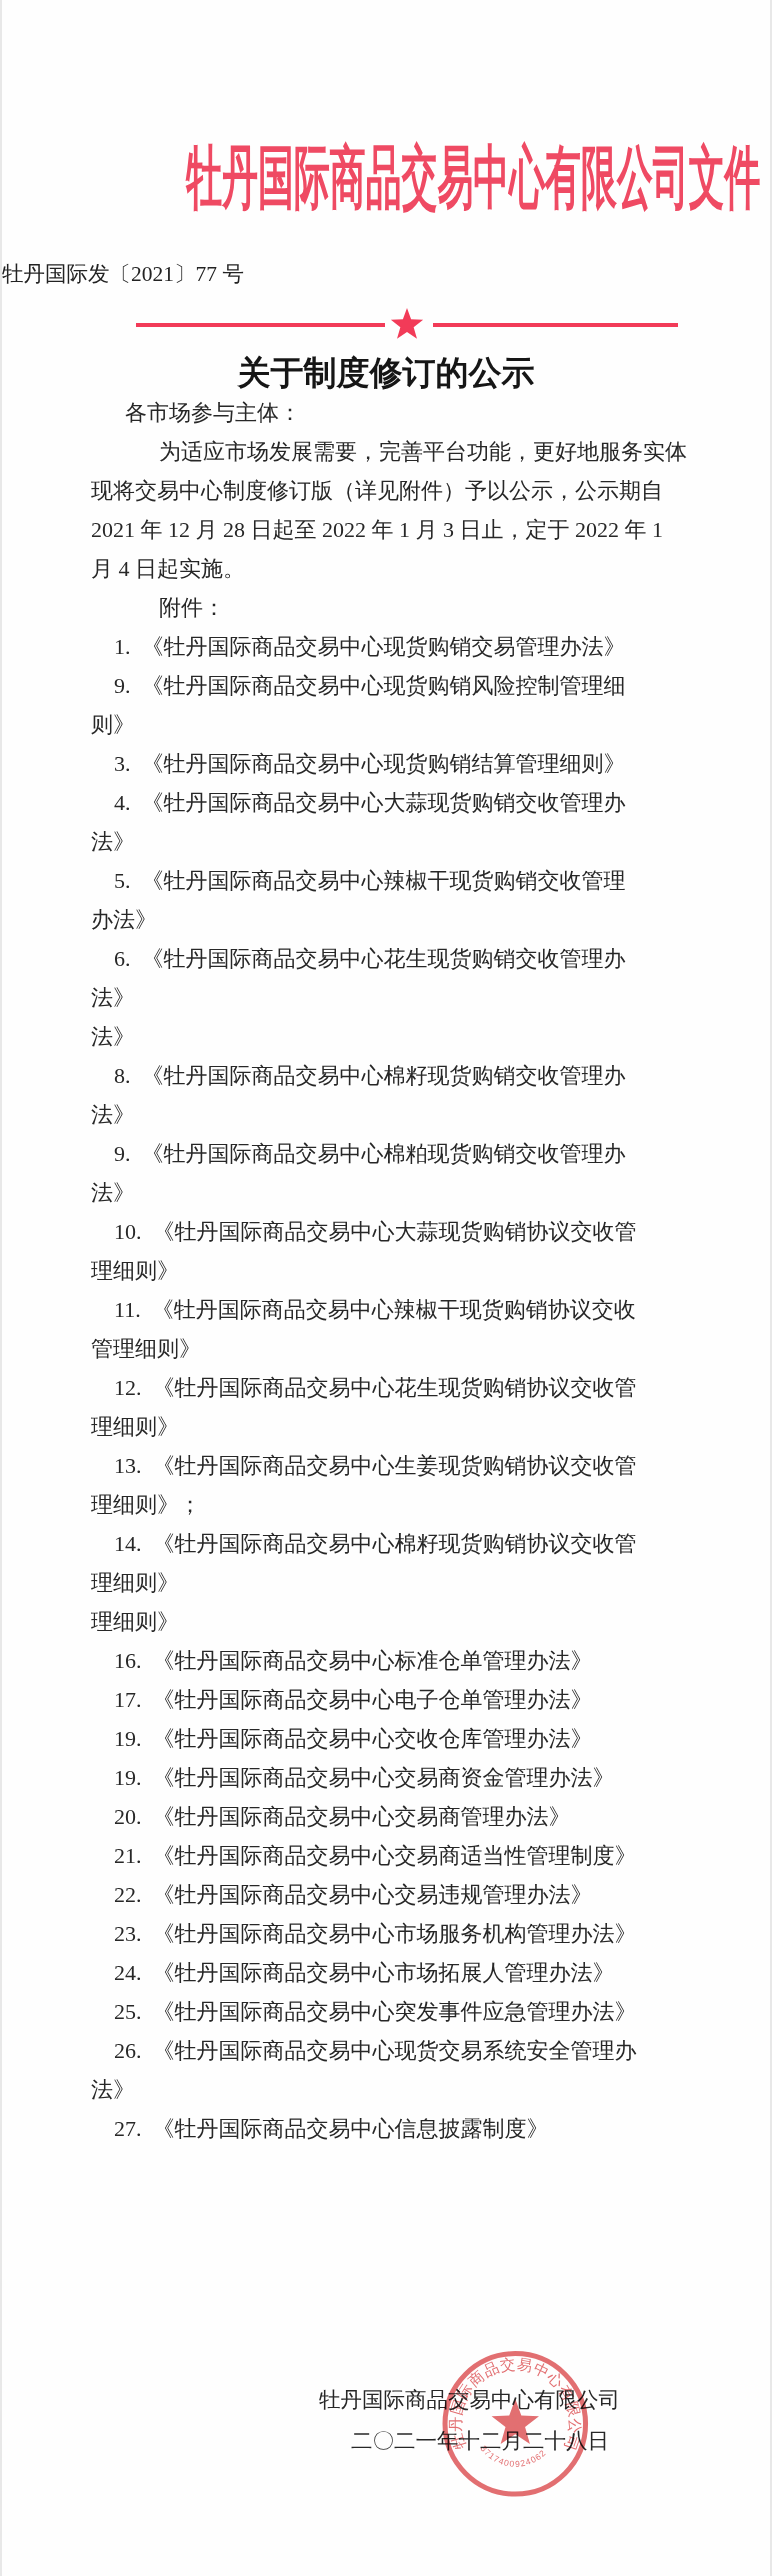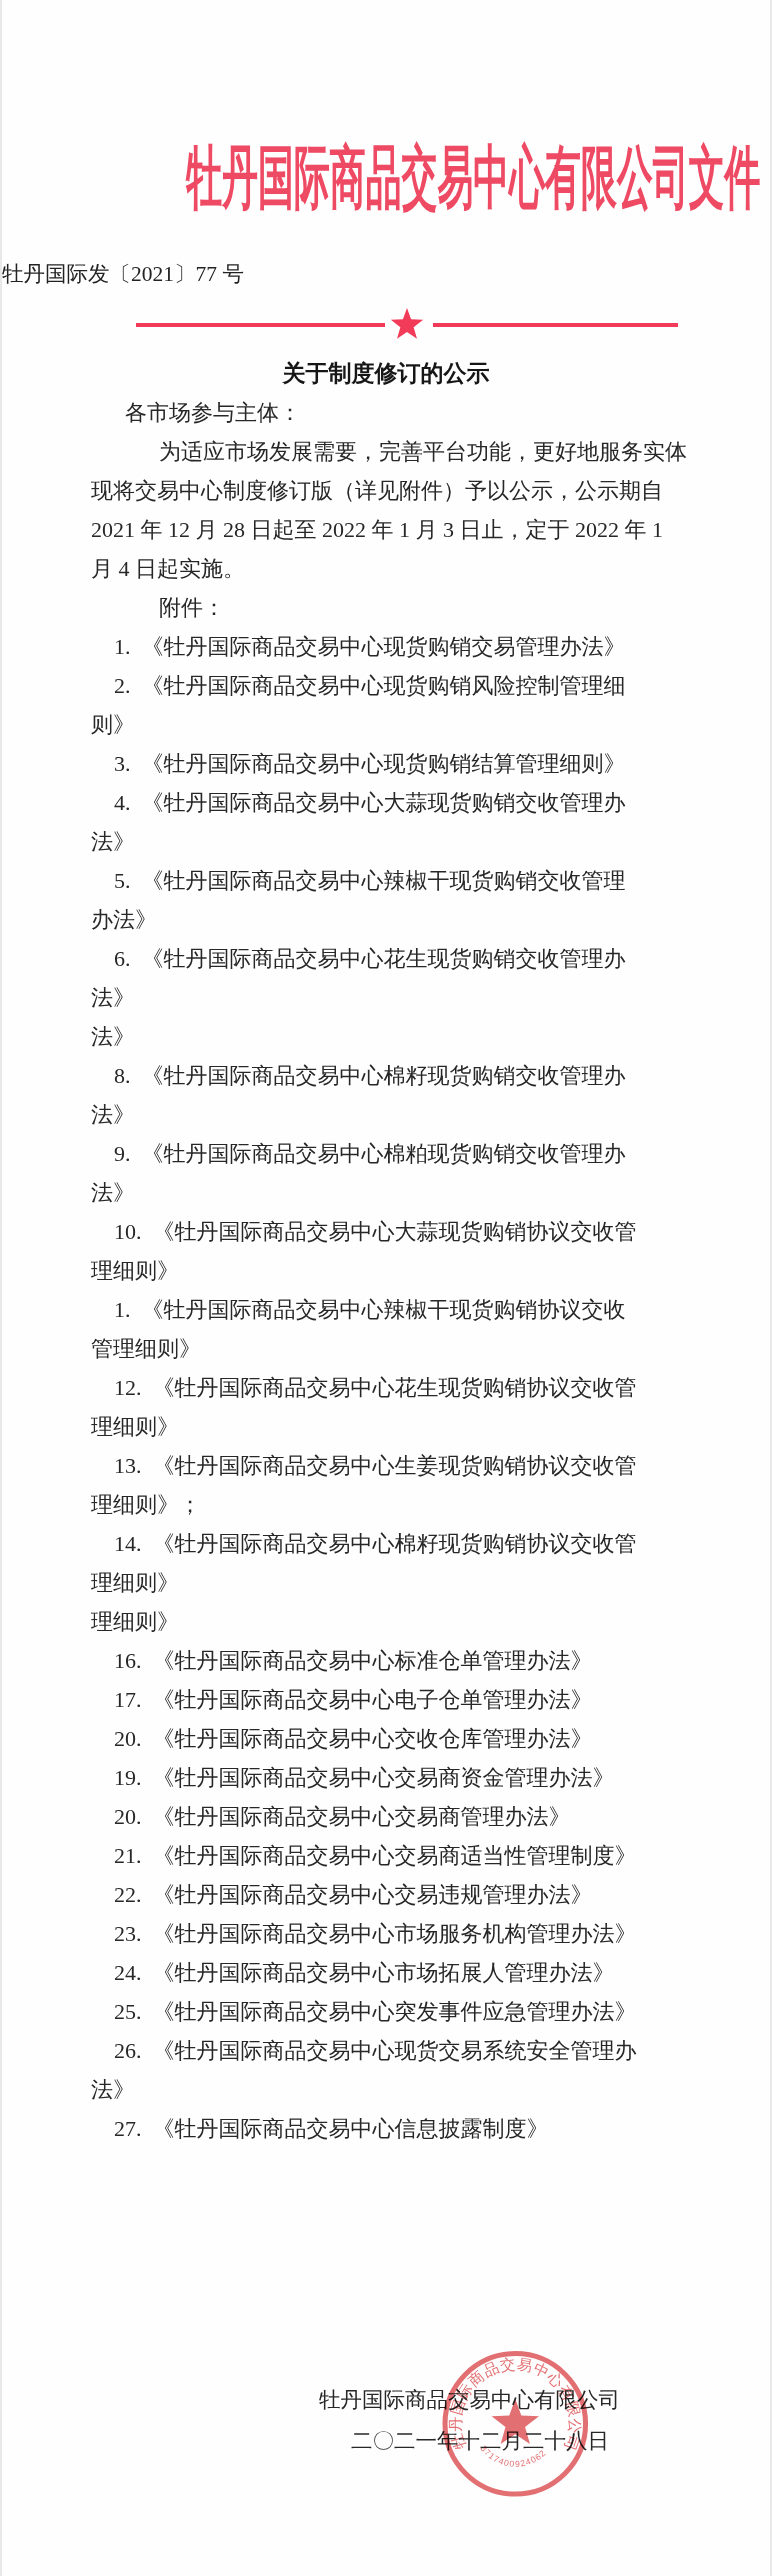--- a/index.html
+++ b/index.html
@@ -41,21 +41,21 @@
     background:var(--rule);
   }
   .rule-left{left:134px;width:249px;}
   .rule-right{left:431px;width:245px;}
   .rule-star{position:absolute;left:388px;top:308px;width:34px;height:34px;}
   .main-title{
     position:absolute;left:0;right:0;top:355px;
     text-align:center;
     font-family:"Liberation Sans","DejaVu Sans",sans-serif;
     font-weight:bold;
-    font-size:23px;line-height:36px;
+    font-size:33px;line-height:36px;
     color:#161616;
   }
   .body-lines{
     position:absolute;left:89px;top:393px;width:595px;
   }
   .line{
     height:39px;line-height:39px;
     font-size:22px;
     white-space:nowrap;
     color:#272727;
@@ -99,48 +99,48 @@
   <div class="main-title">关于制度修订的公示</div>
 
   <div class="body-lines">
       <div class="line ind-salute">各市场参与主体：</div>
       <div class="line ind-para">为适应市场发展需要，完善平台功能，更好地服务实体</div>
       <div class="line ind-flush">现将交易中心制度修订版（详见附件）予以公示，公示期自</div>
       <div class="line ind-flush">2021 年 12 月 28 日起至 2022 年 1 月 3 日止，定于 2022 年 1</div>
       <div class="line ind-flush">月 4 日起实施。</div>
       <div class="line ind-para">附件：</div>
       <div class="line ind-list">1. 《牡丹国际商品交易中心现货购销交易管理办法》</div>
-      <div class="line ind-list">2. 《牡丹国际商品交易中心现货购销风险控制管理细</div>
+      <div class="line ind-list">9. 《牡丹国际商品交易中心现货购销风险控制管理细</div>
       <div class="line ind-flush">则》</div>
       <div class="line ind-list">3. 《牡丹国际商品交易中心现货购销结算管理细则》</div>
       <div class="line ind-list">4. 《牡丹国际商品交易中心大蒜现货购销交收管理办</div>
       <div class="line ind-flush">法》</div>
       <div class="line ind-list">5. 《牡丹国际商品交易中心辣椒干现货购销交收管理</div>
       <div class="line ind-flush">办法》</div>
       <div class="line ind-list">6. 《牡丹国际商品交易中心花生现货购销交收管理办</div>
       <div class="line ind-flush">法》</div>
       <div class="line ind-flush">法》</div>
       <div class="line ind-list">8. 《牡丹国际商品交易中心棉籽现货购销交收管理办</div>
       <div class="line ind-flush">法》</div>
       <div class="line ind-list">9. 《牡丹国际商品交易中心棉粕现货购销交收管理办</div>
       <div class="line ind-flush">法》</div>
       <div class="line ind-list">10. 《牡丹国际商品交易中心大蒜现货购销协议交收管</div>
       <div class="line ind-flush">理细则》</div>
-      <div class="line ind-list">1. 《牡丹国际商品交易中心辣椒干现货购销协议交收</div>
+      <div class="line ind-list">11. 《牡丹国际商品交易中心辣椒干现货购销协议交收</div>
       <div class="line ind-flush">管理细则》</div>
       <div class="line ind-list">12. 《牡丹国际商品交易中心花生现货购销协议交收管</div>
       <div class="line ind-flush">理细则》</div>
       <div class="line ind-list">13. 《牡丹国际商品交易中心生姜现货购销协议交收管</div>
       <div class="line ind-flush">理细则》；</div>
       <div class="line ind-list">14. 《牡丹国际商品交易中心棉籽现货购销协议交收管</div>
       <div class="line ind-flush">理细则》</div>
       <div class="line ind-flush">理细则》</div>
       <div class="line ind-list">16. 《牡丹国际商品交易中心标准仓单管理办法》</div>
       <div class="line ind-list">17. 《牡丹国际商品交易中心电子仓单管理办法》</div>
-      <div class="line ind-list">20. 《牡丹国际商品交易中心交收仓库管理办法》</div>
+      <div class="line ind-list">19. 《牡丹国际商品交易中心交收仓库管理办法》</div>
       <div class="line ind-list">19. 《牡丹国际商品交易中心交易商资金管理办法》</div>
       <div class="line ind-list">20. 《牡丹国际商品交易中心交易商管理办法》</div>
       <div class="line ind-list">21. 《牡丹国际商品交易中心交易商适当性管理制度》</div>
       <div class="line ind-list">22. 《牡丹国际商品交易中心交易违规管理办法》</div>
       <div class="line ind-list">23. 《牡丹国际商品交易中心市场服务机构管理办法》</div>
       <div class="line ind-list">24. 《牡丹国际商品交易中心市场拓展人管理办法》</div>
       <div class="line ind-list">25. 《牡丹国际商品交易中心突发事件应急管理办法》</div>
       <div class="line ind-list">26. 《牡丹国际商品交易中心现货交易系统安全管理办</div>
       <div class="line ind-flush">法》</div>
       <div class="line ind-list">27. 《牡丹国际商品交易中心信息披露制度》</div>

